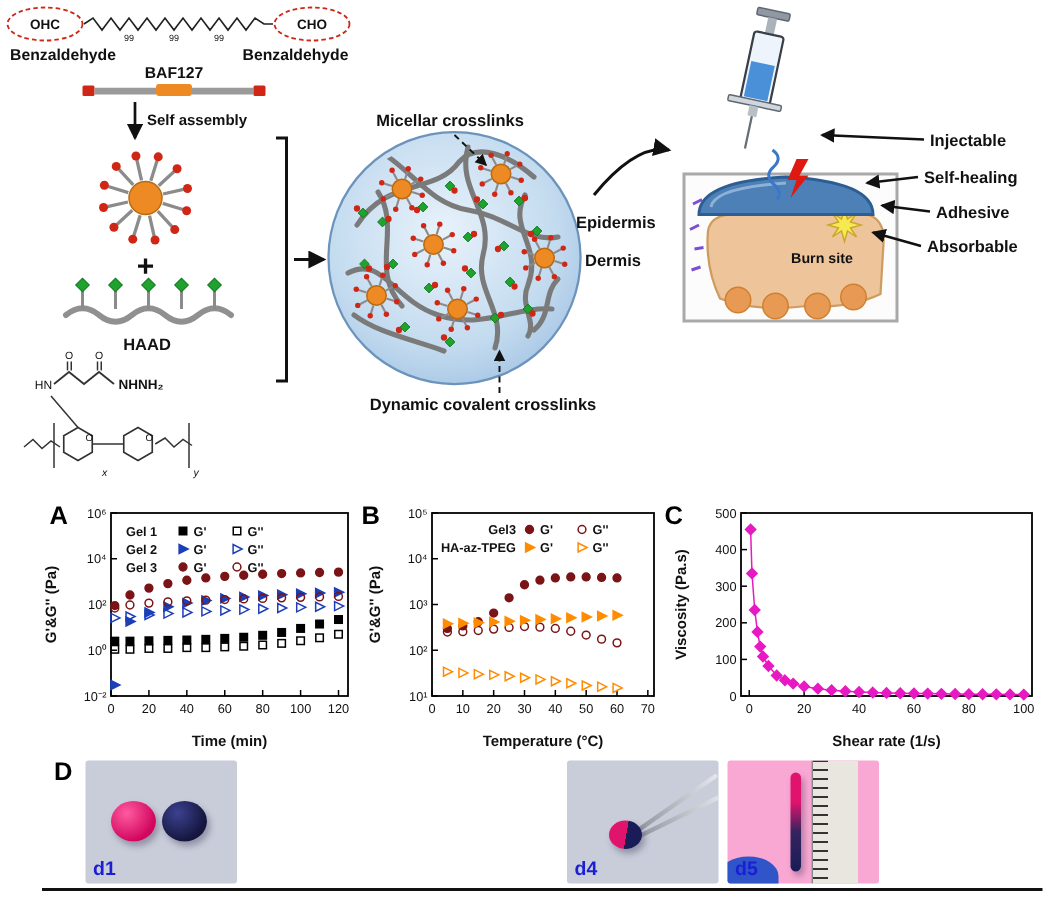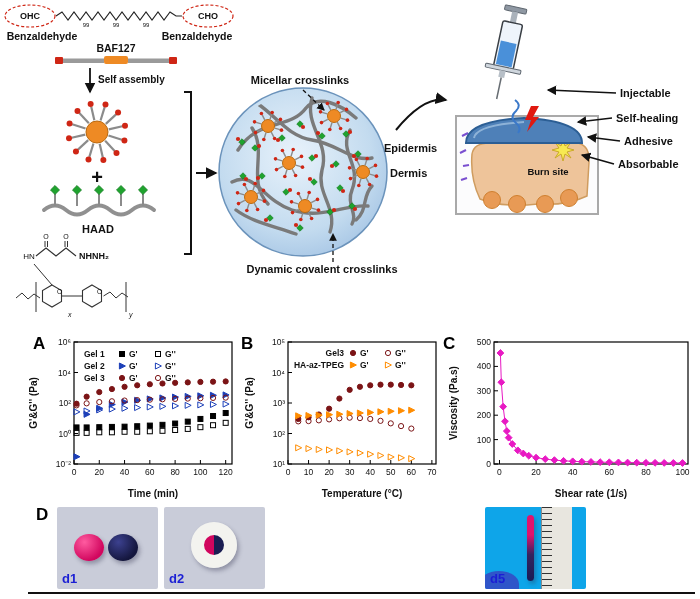--- a/index.html
+++ b/index.html
@@ -622,28 +622,30 @@
       </svg></div>
 
   <div class="plet" style="left:36px;top:505px">D</div>
 
   <div class="photo" style="left:57px">
     <div class="gel" style="left:17px;top:27px;width:30px;height:27px;background:radial-gradient(circle at 35% 30%, #ff5ba0, #d1065e 70%)"></div>
     <div class="gel" style="left:51px;top:27px;width:30px;height:27px;background:radial-gradient(circle at 35% 30%, #3c418f, #14163d 70%)"></div>
     <span class="dlabel">d1</span>
   </div>
 
-  <div class="photo" style="left:164px">
-    <div class="gel" style="left:27px;top:15px;width:20px;height:20px;border:13px solid #f3f3ef;background:linear-gradient(90deg,#d1065e 50%,#1a1d52 50%)"></div>
-    <span class="dlabel">d2</span>
+
+
+  <div class="photo" style="left:378px">
+    <div class="tw" style="left:46px;top:46px;width:66px;transform:rotate(-35deg)"></div>
+    <div class="tw" style="left:46px;top:50px;width:66px;transform:rotate(-26deg)"></div>
+    <div class="gel" style="left:28px;top:40px;width:22px;height:19px;background:linear-gradient(100deg,#e0136d 52%,#191c56 48%)"></div>
+    <span class="dlabel">d4</span>
   </div>
 
-
-
-  <div class="photo" style="left:485px;background:#0ea5e9">
+  <div class="photo" style="left:485px;background:#f9a8d4">
     <div style="position:absolute;left:56px;top:0;width:30px;height:82px;background:#e8e6df;border-left:1px solid #888">
       <div style="position:absolute;left:0;top:0;width:10px;height:100%;background:repeating-linear-gradient(to bottom,#333 0 1px,transparent 1px 6px)"></div>
     </div>
     <div class="gel" style="left:42px;top:8px;width:7px;height:66px;border-radius:4px;background:linear-gradient(to bottom,#e0136d 30%,#35245e 60%,#191c56)"></div>
     <div style="position:absolute;left:-6px;bottom:-8px;width:40px;height:26px;background:#2f55c9;border-radius:50% 50% 0 0"></div>
     <span class="dlabel">d5</span>
   </div>
 
 
   <div class="bline"></div>

